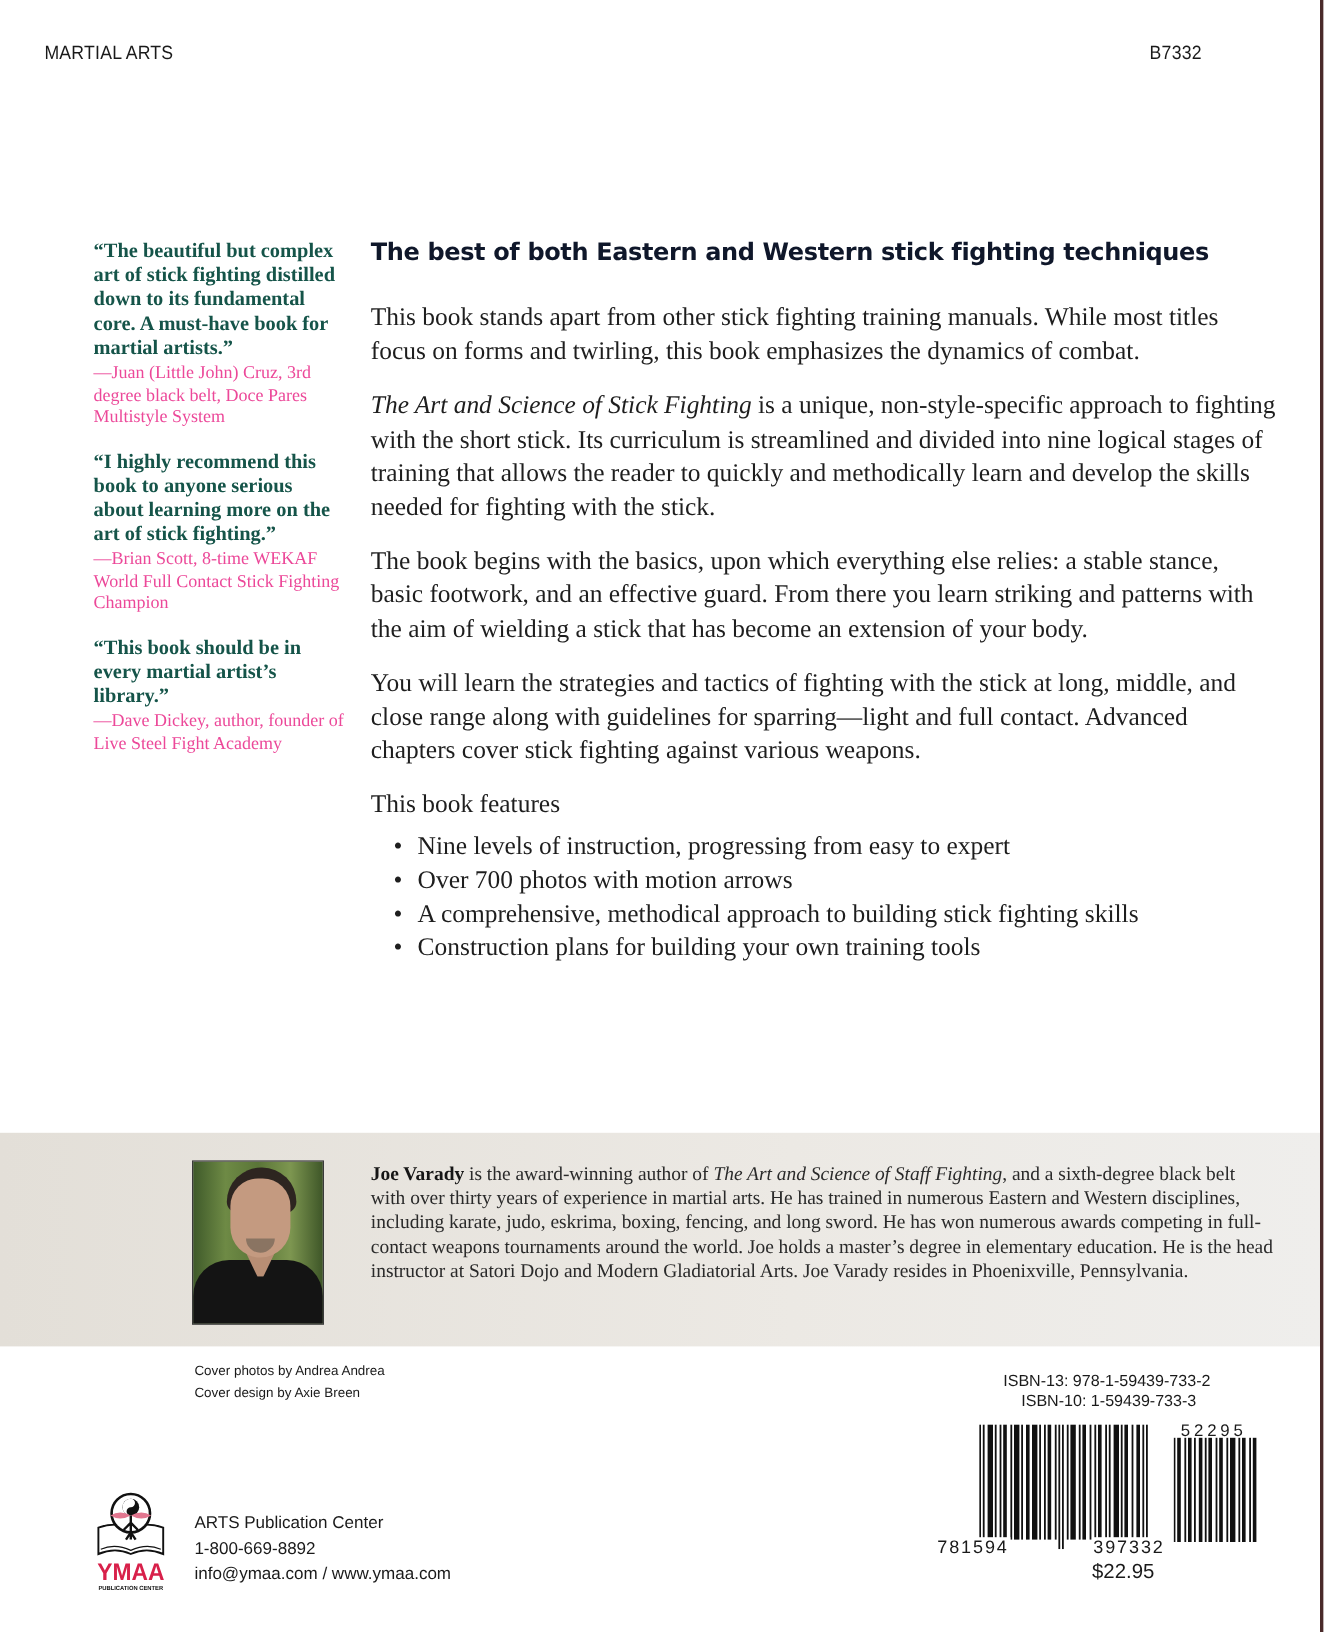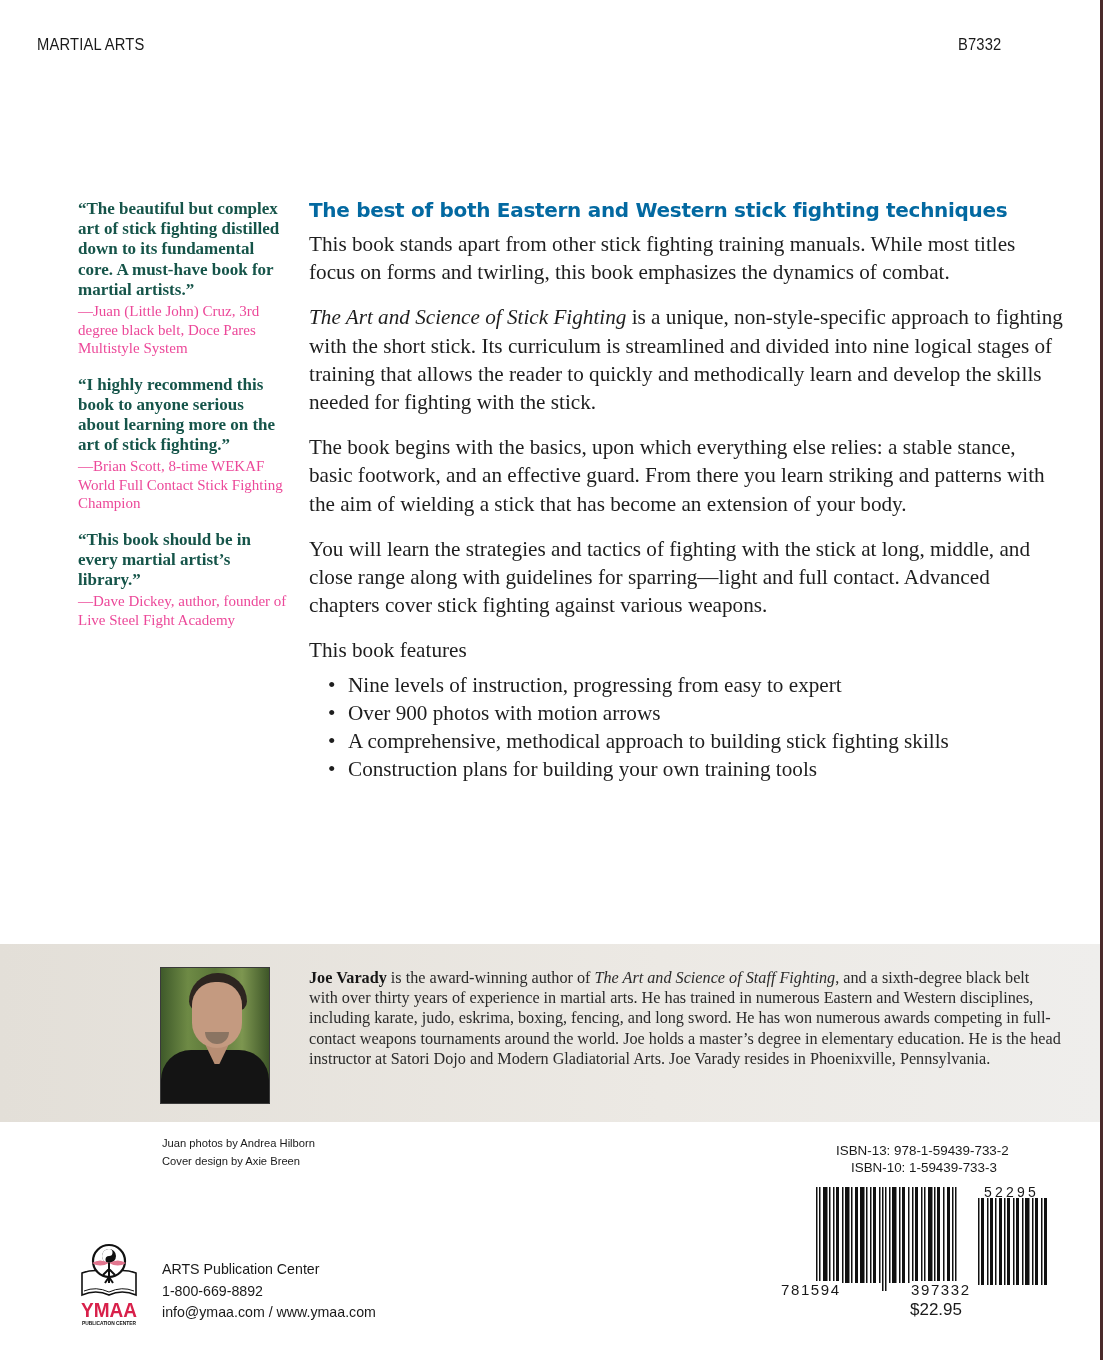--- a/index.html
+++ b/index.html
@@ -25,21 +25,21 @@
     }
     .blurb .attrib {
       font-family: "Liberation Serif", serif; color: #ec4899;
       font-size: 15px; line-height: 18.5px; margin: 2px 0 0 0;
     }
 
     
     .main { position: absolute; left: 309px; top: 198px; width: 755px; }
     .headline {
       font-family: "DejaVu Sans", "Liberation Sans", sans-serif; font-weight: bold;
-      color: #0369a1; font-size: 20px; letter-spacing: -0.3px; margin: 0 0 8px 0; white-space: nowrap;
+      color: #0f172a; font-size: 20px; letter-spacing: -0.3px; margin: 0 0 28px 0; white-space: nowrap;
     }
     .para { font-size: 21.2px; line-height: 28.2px; margin: 0 0 17px 0; color: #1e1e1e; }
     .para em { font-style: italic; }
     .features-list { list-style: none; margin: 6px 0 0 0; padding: 0 0 0 19px; }
     .features-list li { font-size: 21.2px; line-height: 28.2px; position: relative; padding-left: 20px; }
     .features-list li .bullet { position: absolute; left: 0; top: 0; }
 
     
     .bio-band { position: absolute; left: 0; top: 944px; width: 1100px; height: 178px; background: linear-gradient(90deg, #e3dfd8 0%, #ece9e4 60%, #efeeec 100%); }
     .author-photo {
@@ -102,38 +102,38 @@
 
 <div class="main">
   <h1 class="headline">The best of both Eastern and Western stick fighting techniques</h1>
   <p class="para">This book stands apart from other stick fighting training manuals. While most titles focus on forms and twirling, this book emphasizes the dynamics of combat.</p>
   <p class="para"><em>The Art and Science of Stick Fighting</em><span> is a unique, non-style-specific approach to fighting with the short stick. Its curriculum is streamlined and divided into nine logical stages of training that allows the reader to quickly and methodically learn and develop the skills needed for fighting with the stick.</span></p>
   <p class="para">The book begins with the basics, upon which everything else relies: a stable stance, basic footwork, and an effective guard. From there you learn striking and patterns with the aim of wielding a stick that has become an extension of your body.</p>
   <p class="para">You will learn the strategies and tactics of fighting with the stick at long, middle, and close range along with guidelines for sparring—light and full contact. Advanced chapters cover stick fighting against various weapons.</p>
   <p class="para" style="margin-bottom:0">This book features</p>
   <ul class="features-list">
     <li><span class="bullet">•</span><span>Nine levels of instruction, progressing from easy to expert</span></li>
-    <li><span class="bullet">•</span><span>Over 900 photos with motion arrows</span></li>
+    <li><span class="bullet">•</span><span>Over 700 photos with motion arrows</span></li>
     <li><span class="bullet">•</span><span>A comprehensive, methodical approach to building stick fighting skills</span></li>
     <li><span class="bullet">•</span><span>Construction plans for building your own training tools</span></li>
   </ul>
 </div>
 
 <div class="bio-band"></div>
 <div class="author-photo">
   <div class="hair"></div>
   <div class="gi"></div>
   <div class="neck"></div>
   <div class="face"></div>
   <div class="beard"></div>
 </div>
 <p class="bio-text"><b>Joe Varady</b><span> is the award-winning author of </span><em>The Art and Science of Staff Fighting</em><span>, and a sixth-degree black belt with over thirty years of experience in martial arts. He has trained in numerous Eastern and Western disciplines, including karate, judo, eskrima, boxing, fencing, and long sword. He has won numerous awards competing in full-contact weapons tournaments around the world. Joe holds a master’s degree in elementary education. He is the head instructor at Satori Dojo and Modern Gladiatorial Arts. Joe Varady resides in Phoenixville, Pennsylvania.</span></p>
 
 <div class="credits">
-  <div>Juan photos by Andrea Hilborn</div>
+  <div>Cover photos by Andrea Andrea</div>
   <div>Cover design by Axie Breen</div>
 </div>
 
 <svg class="pub-logo" viewBox="0 0 62 84">
   <path d="M4 30 L4 52 Q18 46 31 52 Q44 46 58 52 L58 30 Q44 25 31 30 Q18 25 4 30 Z" fill="#fff" stroke="#111" stroke-width="1.6"></path>
   <path d="M6 48 Q18 43 31 49 Q44 43 56 48" fill="none" stroke="#111" stroke-width="1"></path>
   <circle cx="31" cy="18" r="16" fill="#fff" stroke="#111" stroke-width="2.2"></circle>
   <circle cx="31" cy="13" r="7" fill="#111"></circle>
   <path d="M31 6 A3.5 3.5 0 0 1 31 13 A3.5 3.5 0 0 0 31 20 A7 7 0 0 1 31 6 Z" fill="#fff"></path>
   <path d="M14 20 Q22 15 31 20 Q40 15 48 20 Q40 25 31 20 Q22 25 14 20 Z" fill="#e2768f"></path>

